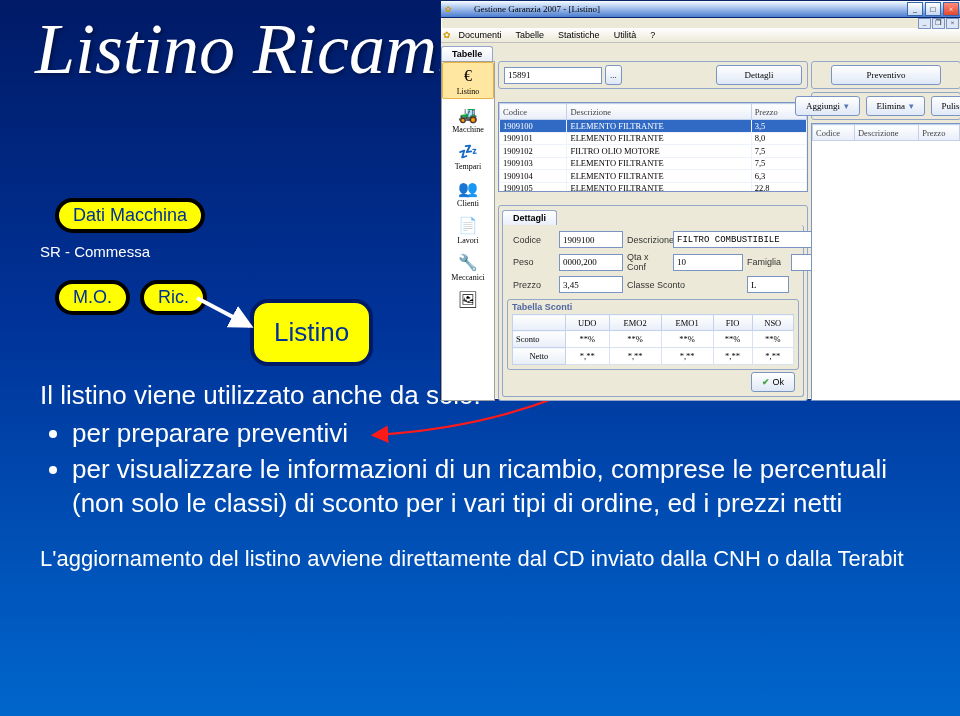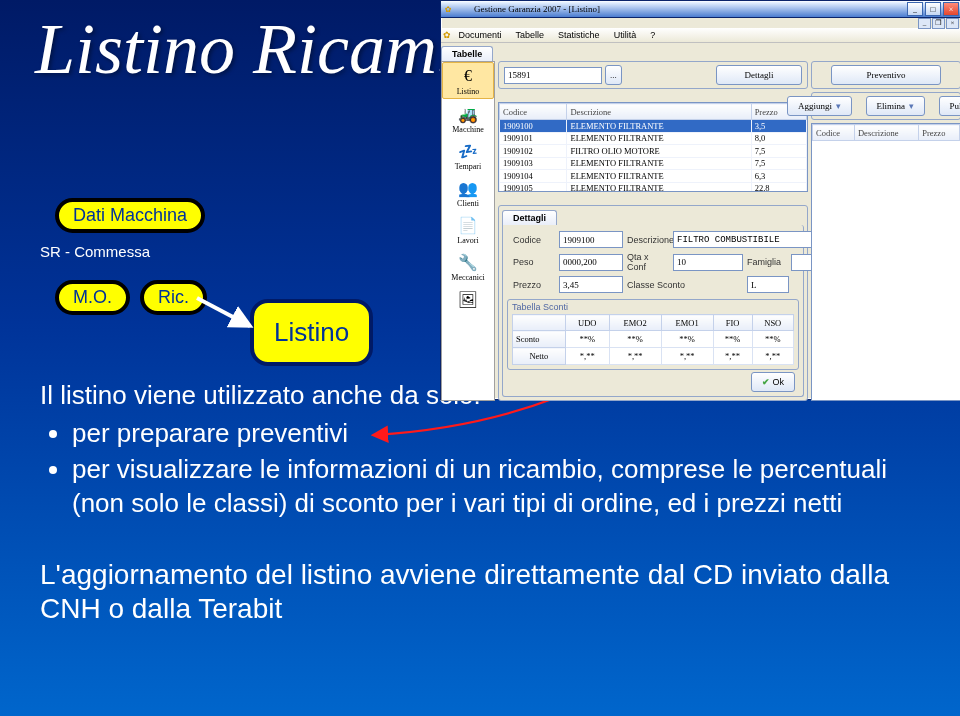--- a/index.html
+++ b/index.html
@@ -9,21 +9,21 @@
 
 .box{position:absolute;background:#ff0;border:4px solid #000;border-radius:22px;padding:3px 14px;font:18px Arial;color:#003399;display:flex;align-items:center;justify-content:center;cursor:default}
 #bDM{left:55px;top:198px}
 #bSR{left:40px;top:243px;background:none;border:none;color:#fff;font-size:15px;padding:0}
 #bMO{left:55px;top:280px}
 #bRic{left:140px;top:280px}
 #bList{left:250px;top:299px;background:#ff0;border:4px solid #001a66;border-radius:18px;padding:14px 20px;font-size:26px;color:#003399}
 
 .content{position:absolute;left:40px;top:378px;width:900px;color:#fff;font-size:26px;line-height:34px}
 .bul li{margin:2px 0}
-.foot{margin-top:38px;font-size:28px}
+.foot{margin-top:22px;font-size:22px}
 
 
 .app{position:absolute;left:440px;top:0;width:520px;height:398px;background:#ece9d8;border:1px solid #0a246a;font:9px Tahoma,Arial;color:#000;box-shadow:0 0 0 1px #fff inset}
 .titlebar{height:16px;background:linear-gradient(#fff,#e3efff 10%,#4a7cd0);border-bottom:1px solid #0a246a;display:flex;align-items:center;padding:0 2px;font:9px Tahoma}
 .titlebar .ico{width:10px;height:10px;display:flex;align-items:center;justify-content:center;color:#d29a00;font-size:8px}
 .titlebar .ttxt{margin-left:21px;color:#000}
 .titlebar .spacer{flex:1}
 .winbtn{width:14px;height:12px;border:1px solid #3a66b0;margin-left:2px;background:linear-gradient(#fff,#c4d7f4);font:8px Tahoma;display:flex;align-items:center;justify-content:center;cursor:pointer}
 .winbtn.close{background:linear-gradient(#ff8b7a,#e2462e);color:#fff}
 .mdibar{height:10px;display:flex;justify-content:flex-end;align-items:center;padding:0 2px}
@@ -45,21 +45,21 @@
 .rightcol{width:150px;display:flex;flex-direction:column;gap:3px}
 .txt{background:#fff;border:1px solid #7a95c4;height:15px;padding:0 3px;font:9px Tahoma}
 .btn{background:linear-gradient(#fff,#dfe8f7);border:1px solid #7a95c4;border-radius:3px;height:18px;padding:0 10px;font:9px Tahoma;cursor:pointer;display:inline-flex;align-items:center;justify-content:center}
 .btn .caret{margin-left:4px;color:#5a77b6}
 .grid{flex:1;background:#fff;border:1px solid #7a95c4}
 .grid table{width:100%;border-collapse:collapse;font:8.5px Tahoma}
 .grid th{background:linear-gradient(#fefefe,#e8eef9);border:1px solid #c4d1ea;padding:1px 3px;font-weight:normal;color:#444;text-align:left;height:13px}
 .grid td{border:1px solid #eef2fb;padding:0 3px;height:11.5px}
 .grid tr.sel td{background:#316ac5;color:#fff}
 
-.sechead{font-weight:normal;color:#5168a4;padding:2px 4px 0}
+.sechead{font-weight:bold;color:#5168a4;padding:2px 4px 0}
 .formrow{display:grid;grid-template-columns:42px 64px 42px 70px 40px 70px;gap:4px;align-items:center;padding:2px 6px}
 .formrow .lab{text-align:left;color:#333}
 .minigrid table{width:100%;border-collapse:collapse;font:8.5px Tahoma}
 .minigrid th{background:linear-gradient(#fefefe,#e8eef9);border:1px solid #c4d1ea;padding:1px 3px;font-weight:normal;height:13px}
 .minigrid td{border:1px solid #d9e2f3;padding:1px 3px;text-align:center;background:#fff;height:14px}
 .okrow{display:flex;justify-content:flex-end;padding:2px 4px 0}
 .okbtn{background:linear-gradient(#fff,#dfe8f7);border:1px solid #7a95c4;border-radius:3px;height:18px;padding:0 10px;display:flex;align-items:center;cursor:pointer}
 .okbtn .ck{color:#44a544;margin-right:3px;font-weight:bold}
 
 
@@ -289,21 +289,21 @@
                 </span>
             </div>
           </div>
         </div>
       </div>
 
       <div class="rightcol">
         <div class="panel" style="display:flex;justify-content:center;padding:3px">
           <span class="btn" style="width:88px">Preventivo</span>
         </div>
-        <div class="panel" style="display:flex;gap:14px;justify-content:center;padding:3px">
+        <div class="panel" style="display:flex;gap:6px;justify-content:center;padding:3px">
           <span class="btn" style="flex:1">
               <span>Aggiungi</span>
               <span class="caret">▾</span>
             </span>
           <span class="btn" style="flex:1">
               <span>Elimina</span>
               <span class="caret">▾</span>
             </span>
           <span class="btn" style="flex:1">Pulisci</span>
         </div>

